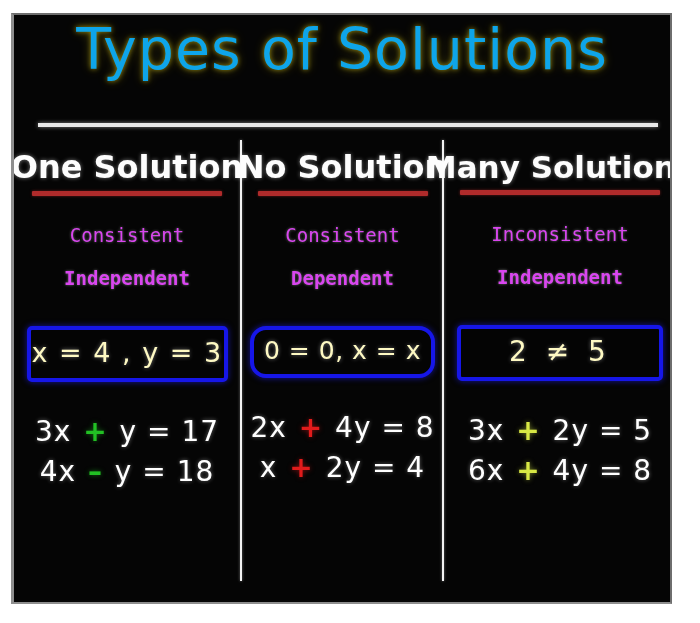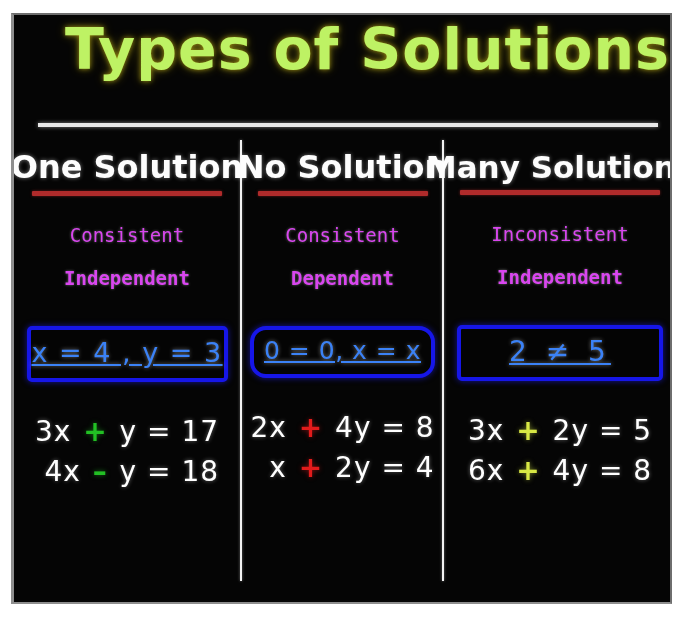--- a/index.html
+++ b/index.html
@@ -36,24 +36,24 @@
     border-bottom: 2px solid #8e8e8e;
     overflow: hidden;
   }
 
   
   .title {
     position: absolute;
     left: 0;
     top: 6px;
     width: 100%;
-    text-align: right;
-    color: #bef264;
-    font-family: "DejaVu Sans", sans-serif;
-    font-weight: bold;
+    text-align: center;
+    color: #0ea5e9;
+    font-family: "DejaVu Sans", sans-serif;
+    font-weight: normal;
     font-size: 57px;
     letter-spacing: 1px;
     line-height: 1;
     text-shadow: 0 0 5px rgba(245,224,26,0.55), 0 0 11px rgba(245,224,26,0.3);
   }
 
   .title-rule {
     position: absolute;
     left: 24px;
     top: 108px;
@@ -146,48 +146,47 @@
     box-shadow: 0 0 6px rgba(30,30,235,0.65);
     display: flex;
     align-items: center;
     justify-content: center;
   }
   .col-0 .solution-box { width: 201px; height: 56px; }
   .col-1 .solution-box { width: 185px; height: 52px; }
   .col-2 .solution-box { width: 206px; height: 56px; }
 
   .solution-text {
-    color: #3b82f6;
+    color: #fef9c3;
     font-family: "DejaVu Sans", sans-serif;
     font-size: 27px;
     letter-spacing: 1.5px;
     white-space: nowrap;
     line-height: 1;
     text-shadow: 0 0 4px rgba(255,255,255,0.45);
-    text-decoration: underline;
   }
   .col-1 .solution-text { font-size: 25px; letter-spacing: 0.5px; }
   .col-2 .solution-text { font-size: 28px; letter-spacing: 5px; }
 
   
   .eq-block {
     margin-top: 36px;
     text-align: center;
   }
   .eq {
     color: #ffffff;
     font-family: "DejaVu Sans", sans-serif;
     font-size: 28px;
     line-height: 1;
     margin-bottom: 12px;
     white-space: nowrap;
     letter-spacing: 1px;
     text-shadow: 0 0 4px rgba(255,255,255,0.4);
   }
-  .eq:last-child { margin-bottom: 12px; text-align: right; }
+  .eq:last-child { margin-bottom: 12px; }
   .eq .op { font-weight: bold; padding: 0 2px; }
 </style>
 </head>
 <body>
 
 <div id="page">
   <div class="board">
 
     <div class="title">Types of Solutions</div>
     <div class="title-rule"></div>

